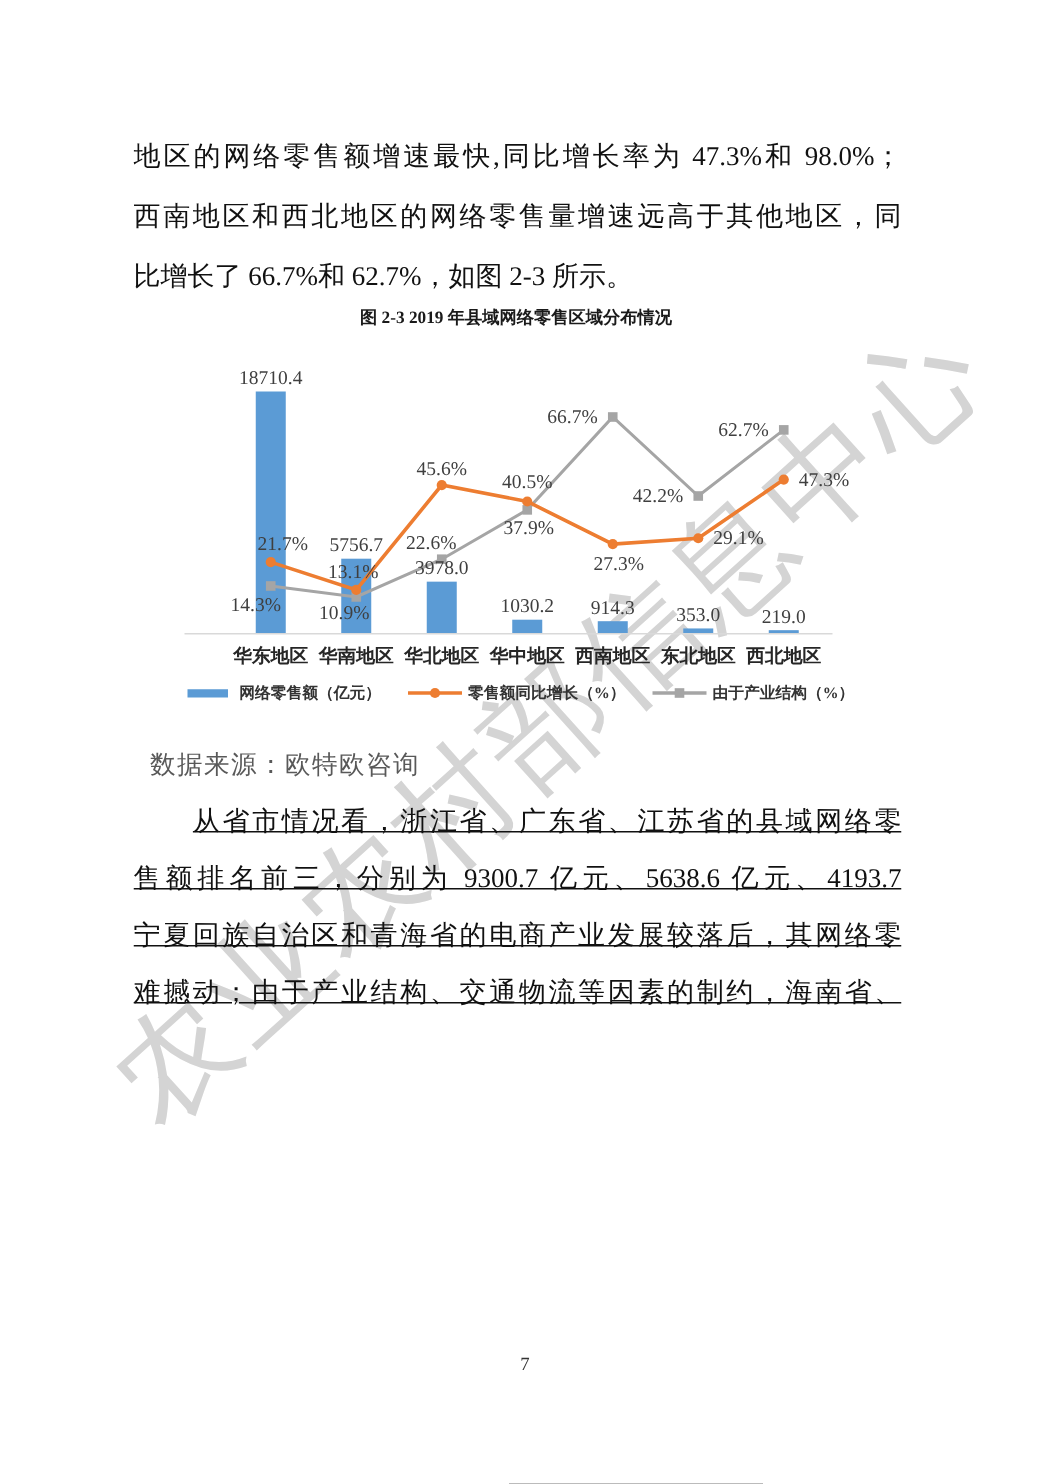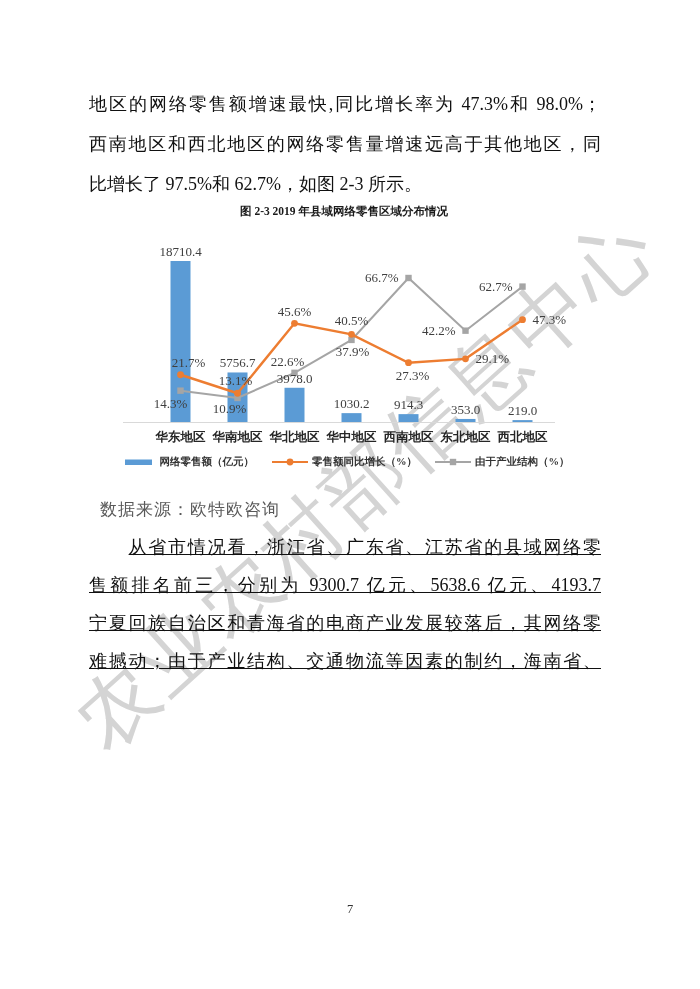--- a/index.html
+++ b/index.html
@@ -61,21 +61,21 @@
 </head>
 <body>
 
 <div class="page">
 
   <div class="watermark">农业农村部信息中心</div>
 
   <div class="layer para" id="para1">
       <div class="line">地区的网络零售额增速最快,同比增长率为 47.3%和 98.0%；</div>
       <div class="line">西南地区和西北地区的网络零售量增速远高于其他地区，同</div>
-      <div class="line last">比增长了 97.5%和 62.7%，如图 2-3 所示。</div>
+      <div class="line last">比增长了 66.7%和 62.7%，如图 2-3 所示。</div>
     </div>
 
   <div class="layer fig-title">图 2-3 2019 年县域网络零售区域分布情况</div>
 
   <svg class="layer" id="chart" width="500" height="215" viewBox="0 0 500 215">
       <line x1="23" y1="192.5" x2="455" y2="192.5" stroke="#d9d9d9" stroke-width="1"></line>
       <rect x="70.5" y="31" width="20" height="161" fill="#5B9BD5"></rect>
       <rect x="127.5" y="142.4645170600308" width="20" height="49.5354829399692" fill="#5B9BD5"></rect>
       <rect x="184.5" y="157.76994612621857" width="20" height="34.23005387378143" fill="#5B9BD5"></rect>
       <rect x="241.5" y="183.1352937403797" width="20" height="8.864706259620306" fill="#5B9BD5"></rect>

